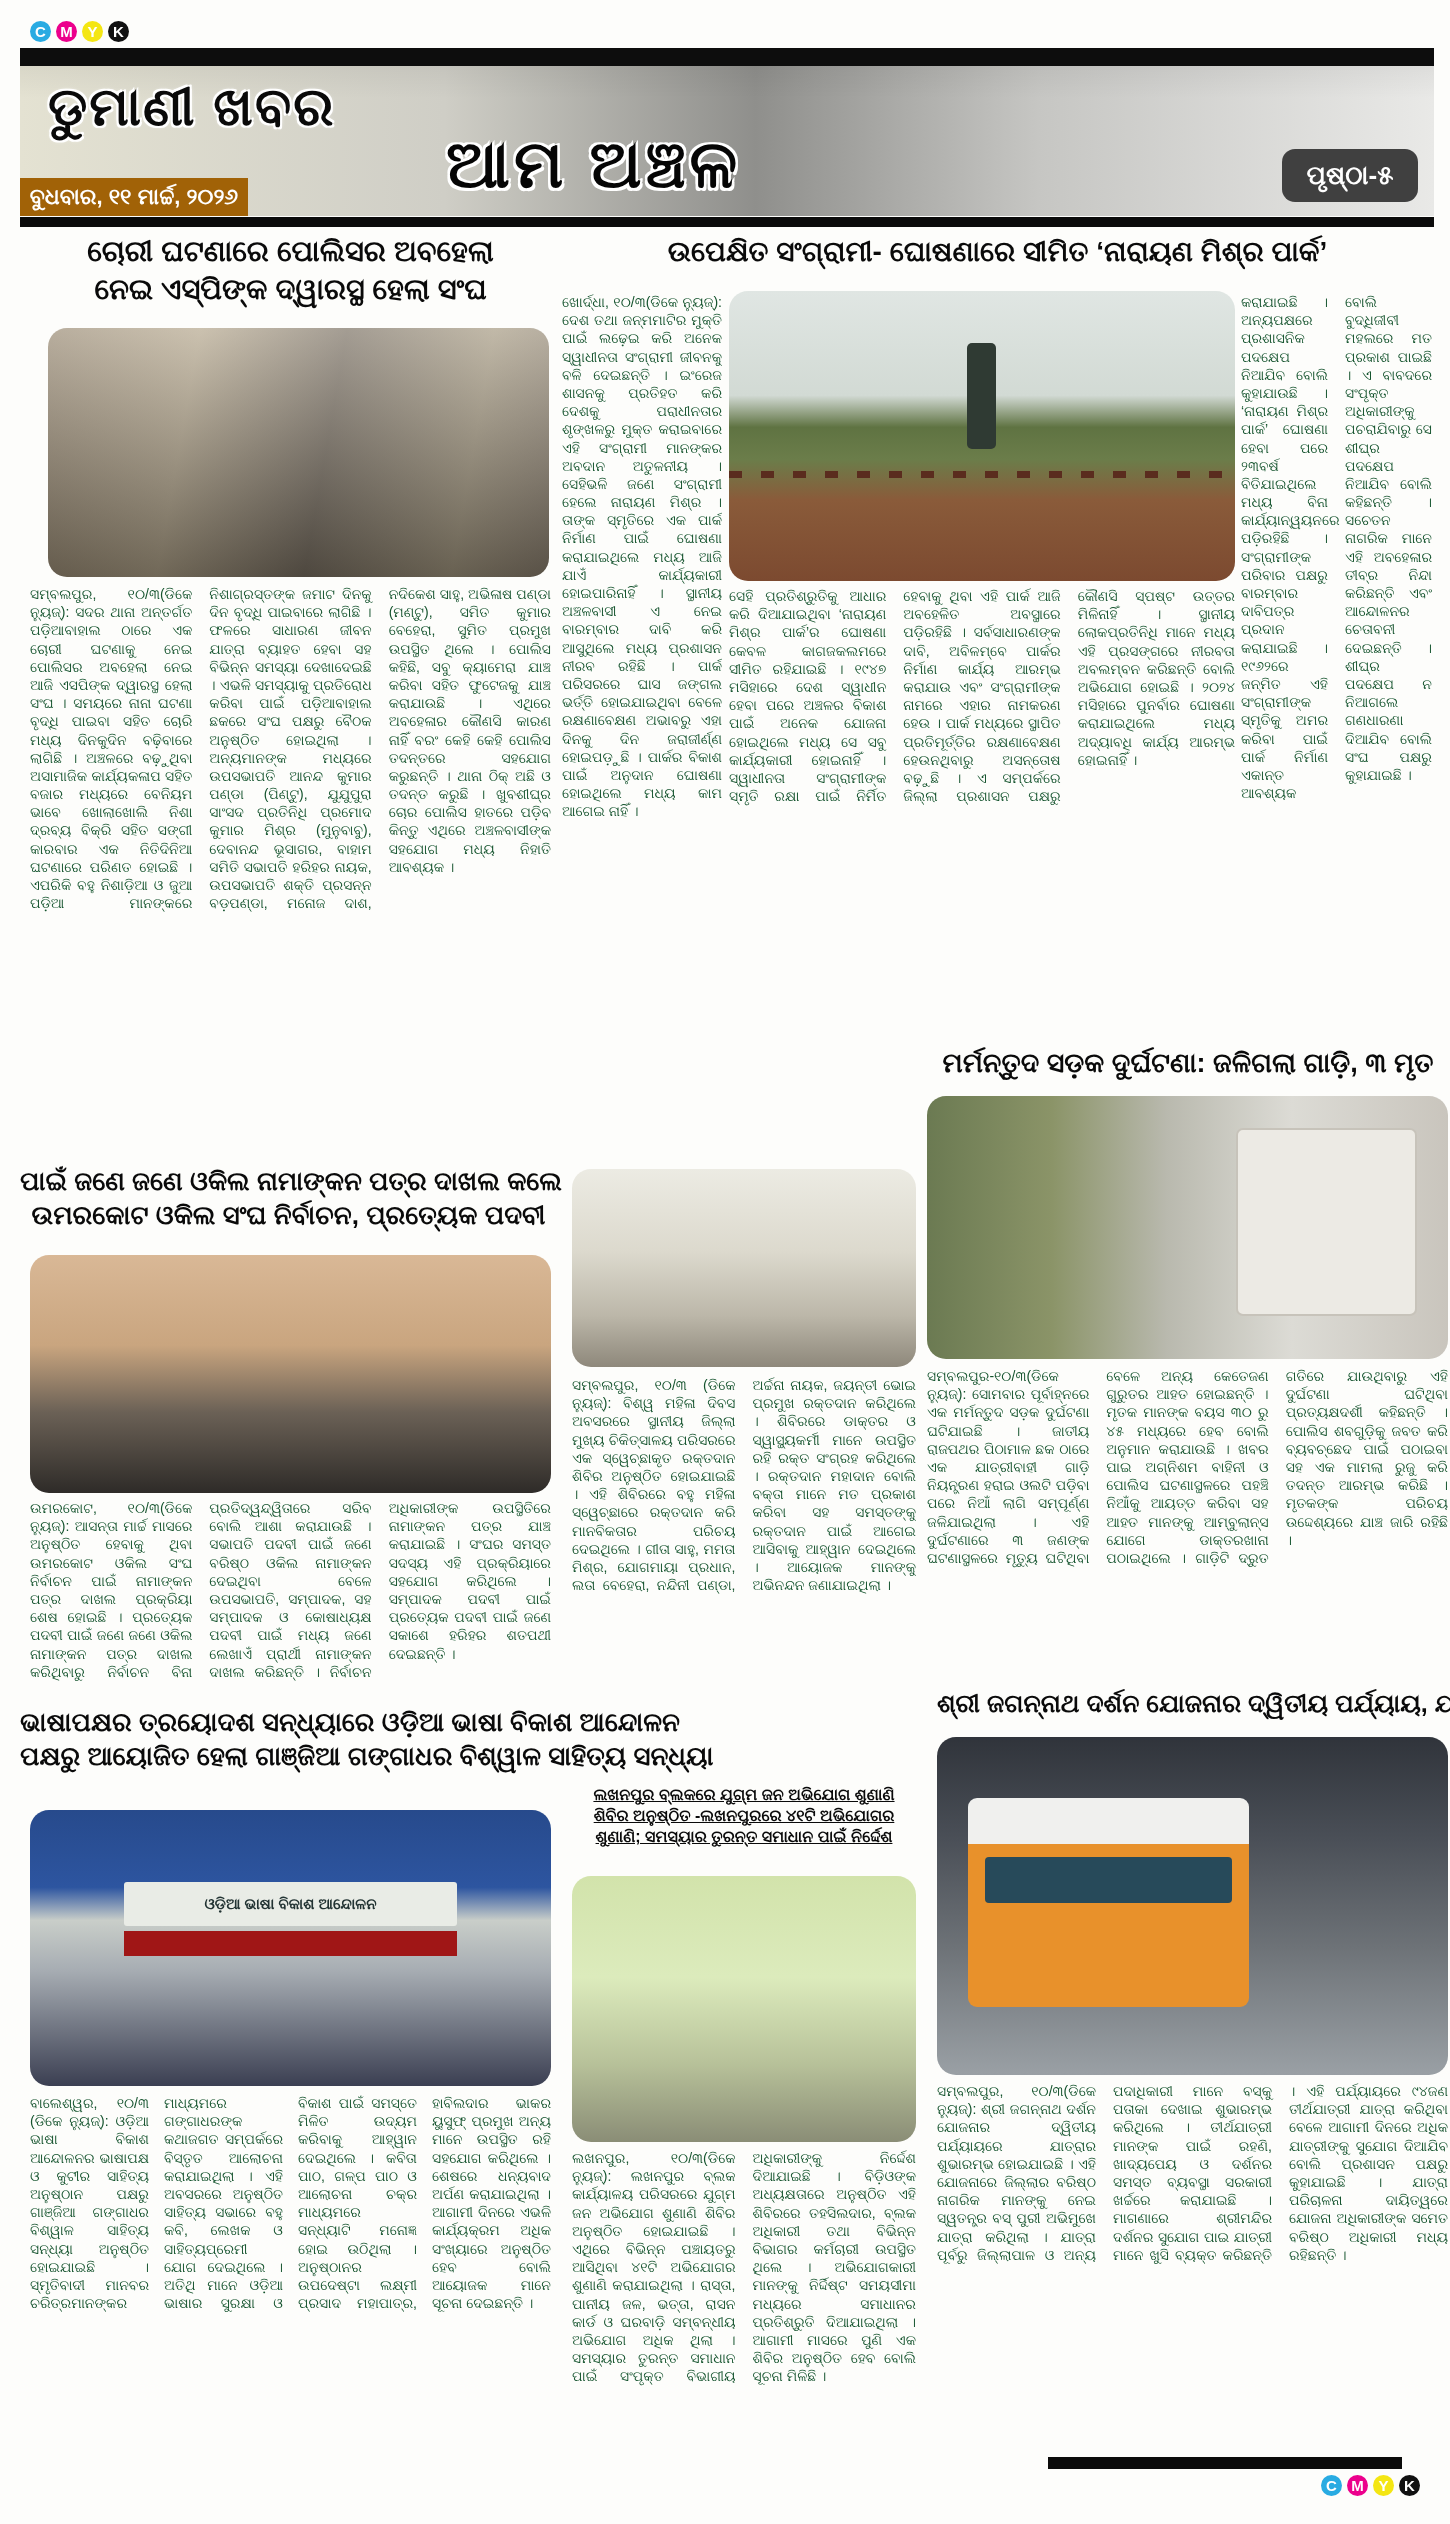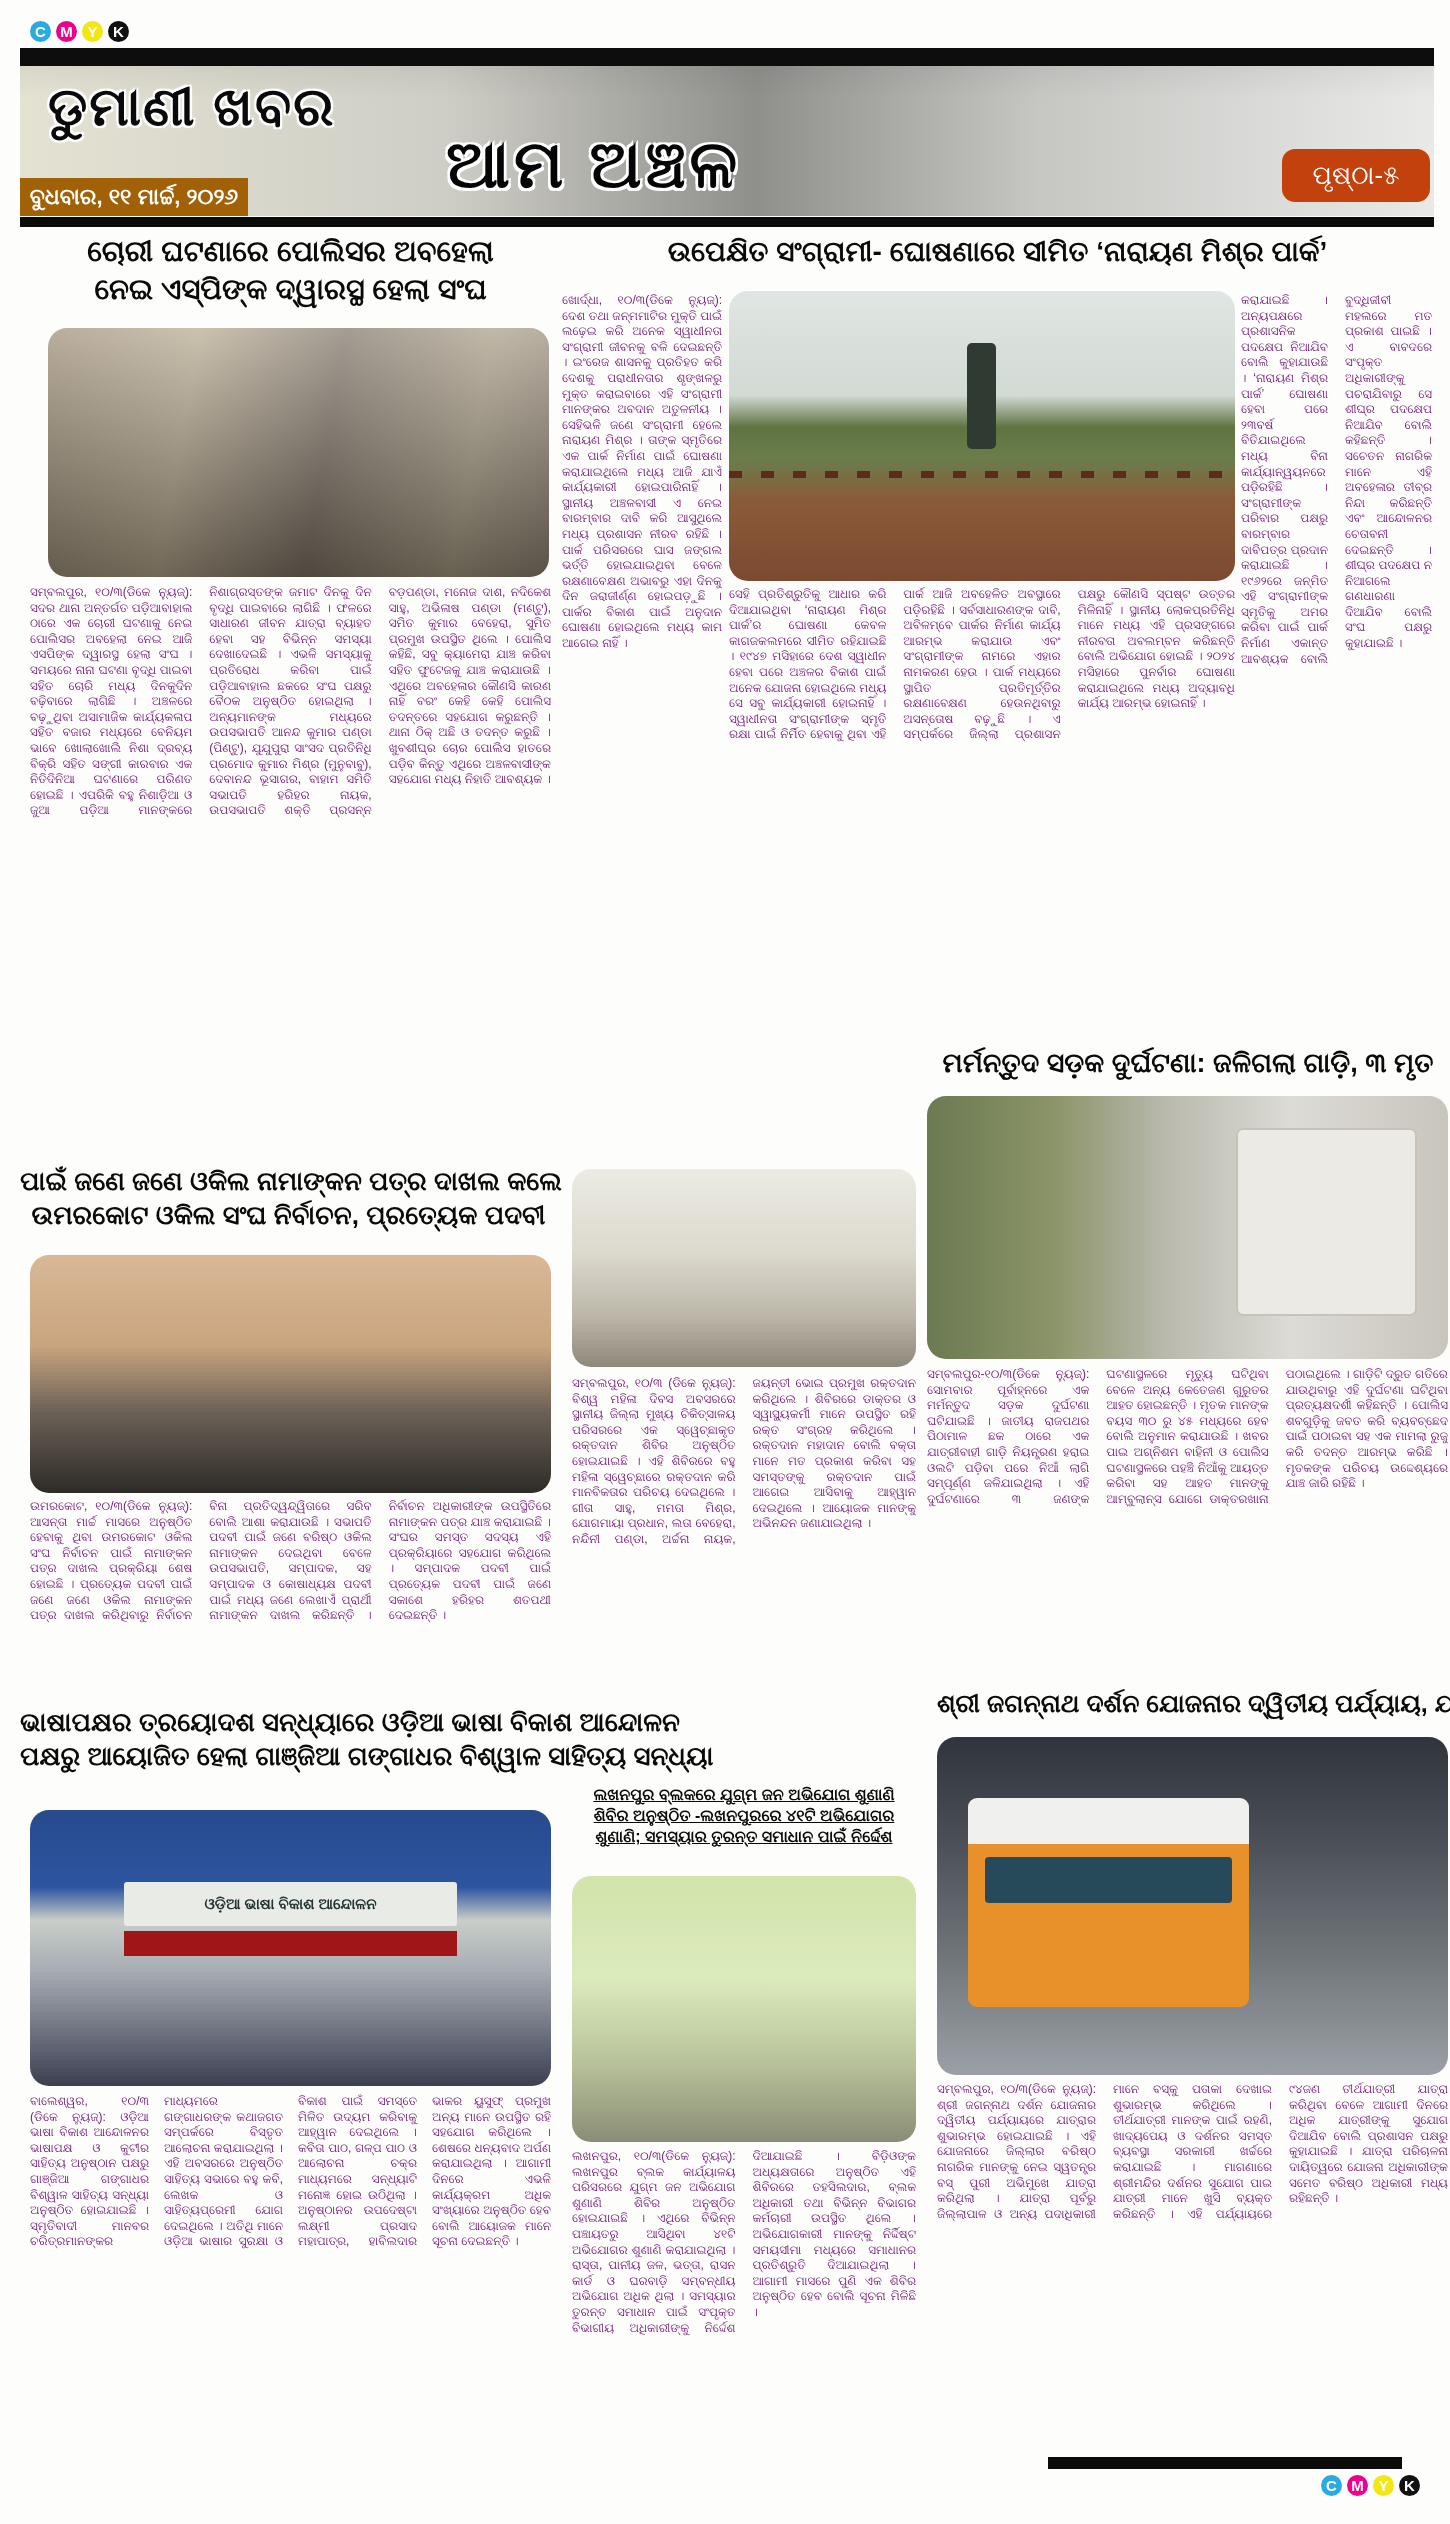--- a/index.html
+++ b/index.html
@@ -15,28 +15,28 @@
   .masthead{left:20px;top:48px;width:1414px;height:168px;
      background:linear-gradient(180deg,rgba(0,0,0,.08),rgba(255,255,255,0) 30%),
                 linear-gradient(90deg,#e4e2d2 0%,#cfcec6 30%,#8f8f8c 52%,#c6c6c3 72%,#e9e9e7 100%);}
   .masthead-topbar{left:20px;top:48px;width:1414px;height:18px;background:#0d0d0d;}
   .np-name{left:48px;top:76px;font-size:53px;font-weight:bold;color:#0a0a0a;letter-spacing:2px;
      text-shadow:-2px -2px 0 #fff,2px -2px 0 #fff,-2px 2px 0 #fff,2px 2px 0 #fff,0 0 5px #fff;}
   .datebar{left:20px;top:178px;width:228px;height:38px;background:#a16207;color:#fff;
      display:flex;align-items:center;justify-content:center;font-size:22px;font-weight:bold;}
   .edition{left:446px;top:126px;font-size:66px;font-weight:bold;color:#050505;letter-spacing:4px;
      text-shadow:-2.5px -2.5px 0 #fff,2.5px -2.5px 0 #fff,-2.5px 2.5px 0 #fff,2.5px 2.5px 0 #fff;text-align:right;}
-  .pagebadge{left:1282px;top:149px;width:148px;height:53px;background:#c2410c;border-radius:13px;
-     color:#fff;display:flex;align-items:center;justify-content:center;font-size:26px;font-weight:normal;}
+  .pagebadge{left:1282px;top:149px;width:136px;height:53px;background:#404040;border-radius:13px;
+     color:#fff;display:flex;align-items:center;justify-content:center;font-size:26px;font-weight:bold;}
   .toprule{left:20px;top:217px;width:1414px;height:10px;background:#0b0b0b;}
   
   .hl{font-weight:bold;color:#0a0a0a;text-align:center;line-height:1.32;}
   .hl div{white-space:nowrap;}
   
-  .bodytxt{font-size:12px;line-height:1.30;text-align:justify;color:#701a75;
+  .bodytxt{font-size:14px;line-height:1.30;text-align:justify;color:#14532d;
      -webkit-hyphens:auto;hyphens:auto;overflow:hidden;}
   .cols2{column-count:2;column-gap:17px;}
   .cols3{column-count:3;column-gap:17px;}
   .cols4{column-count:4;column-gap:15px;}
   
   .photo{overflow:hidden;border-radius:19px;}
   .photo-meeting{background:linear-gradient(180deg,rgba(255,255,255,.30),rgba(0,0,0,.38)),
       linear-gradient(100deg,#9a8b74 0%,#b5a78d 28%,#7d7365 55%,#a79b83 82%,#8e8271 100%);}
   .photo-park{background:linear-gradient(180deg,#e0e6e3 0%,#d2dad4 36%,#5f7342 47%,#6b7d4a 58%,#8a5b3a 72%,#7c4a30 100%);}
   .statue{position:absolute;left:47%;top:18%;width:29px;height:106px;background:#2f3a33;border-radius:5px;}

